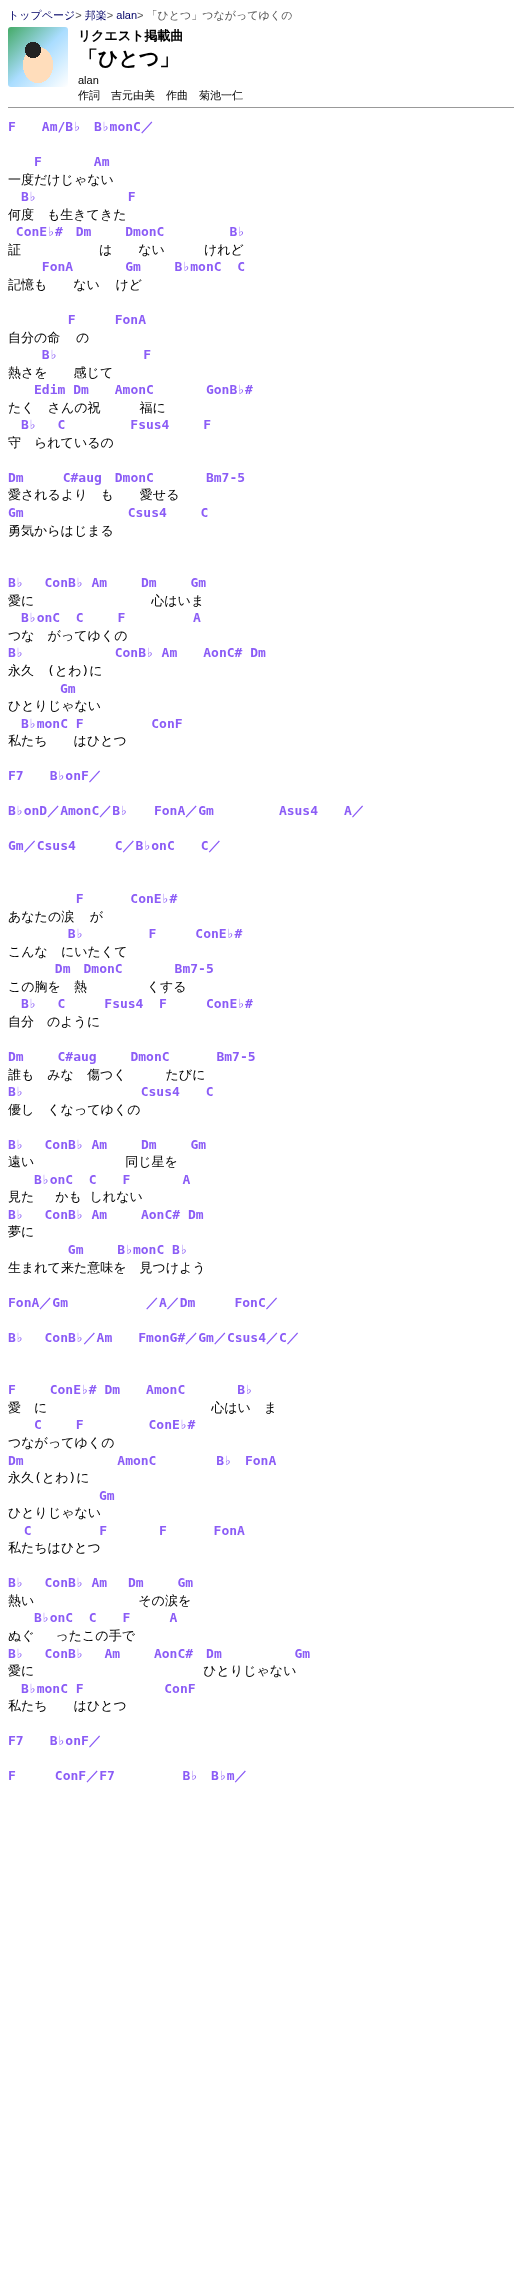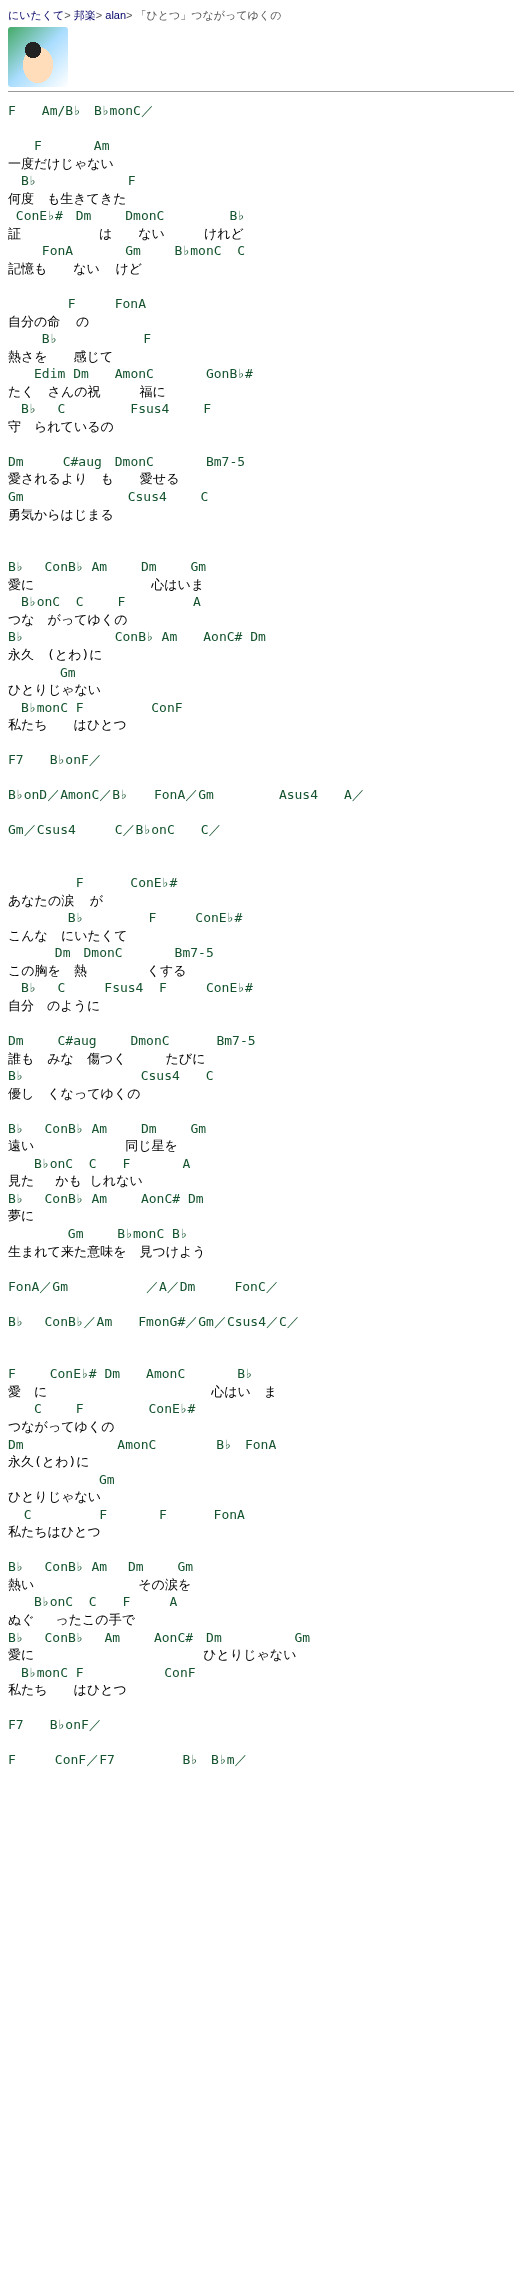--- a/index.html
+++ b/index.html
@@ -7,30 +7,36 @@
 .bc a{color:#006}
 .hd{display:flex;margin-bottom:2px}
 .art{width:60px;height:60px;background:linear-gradient(135deg,#4a6,#adf,#fff);border-radius:3px;margin-right:10px;position:relative;overflow:hidden}
 .art::after{content:"";position:absolute;top:8px;left:5px;width:50px;height:50px;background:radial-gradient(circle at 40% 30%,#222 8px,transparent 8px),radial-gradient(ellipse at 50% 60%,#fdb 15px,transparent 15px);border-radius:50%}
 .tit{font-size:20px;font-weight:bold;margin:0}
 .req{font-size:13px;font-weight:bold}
 .au{font-size:11px;margin-top:2px}
 .cr{font-size:11px;margin-top:2px}
 .hr{border:0;border-top:1px solid #999;margin:4px 0 10px}
 .sng{white-space:pre;font-family:"MS PGothic",monospace;font-size:13px;line-height:1.35}
-.c{color:#14532d;font-weight:normal}
+.c{color:#8b5cf6;font-weight:bold}
 </style>
 </head>
 <body>
 
 <div class="bc">
-<a>にいたくて</a>&gt;
+<a>トップページ</a>&gt;
 <a>邦楽</a>&gt;
 <a>alan</a>&gt;
 <span>「ひとつ」つながってゆくの</span>
 </div>
 
 <div class="hd">
 <div class="art"></div>
+<div>
+<div class="req">リクエスト掲載曲</div>
+<div class="tit">「ひとつ」</div>
+<div class="au">alan</div>
+<div class="cr">作詞　吉元由美　作曲　菊池一仁</div>
+</div>
 </div>
 <hr class="hr">
 
 <div class="sng" id="song"><div class="c">F　　Am/B♭　B♭monC／</div><div>&nbsp;</div><div class="c">　　F　　　　Am</div><div>一度だけじゃない</div><div class="c">　B♭　　　　　　　F</div><div>何度　も生きてきた</div><div class="c"> ConE♭#　Dm　　 DmonC　　　　　B♭</div><div>証　　　　　　は　　ない　　　けれど</div><div class="c">　　 FonA　　　　Gm　　 B♭monC  C</div><div>記憶も　　ない  けど</div><div>&nbsp;</div><div class="c">　　　　 F　　　FonA</div><div>自分の命  の</div><div class="c">　　 B♭　　　　　　 F</div><div>熱さを　　感じて</div><div class="c">　　Edim Dm　　AmonC　　　　GonB♭#</div><div>たく　さんの祝　　　福に</div><div class="c">　B♭　 C　　　　　Fsus4　　 F</div><div>守　られているの</div><div>&nbsp;</div><div class="c">Dm　　　C#aug　DmonC　　　　Bm7-5</div><div>愛されるより　も　　愛せる</div><div class="c">Gm　　　　　　　　Csus4　　 C</div><div>勇気からはじまる</div><div>&nbsp;</div><div>&nbsp;</div><div class="c">B♭　 ConB♭ Am　　 Dm　　 Gm</div><div>愛に　　　　　　　　　心はいま</div><div class="c">　B♭onC  C　　 F　　　　  A</div><div>つな　がってゆくの</div><div class="c">B♭　　　　　　　ConB♭ Am　　AonC# Dm</div><div>永久　(とわ)に</div><div class="c">　　　　Gm</div><div>ひとりじゃない</div><div class="c">　B♭monC F　　　　  ConF</div><div>私たち　　はひとつ</div><div>&nbsp;</div><div class="c">F7　　B♭onF／</div><div>&nbsp;</div><div class="c">B♭onD／AmonC／B♭　　FonA／Gm　　　　　Asus4　　A／</div><div>&nbsp;</div><div class="c">Gm／Csus4　　　C／B♭onC　　C／</div><div>&nbsp;</div><div>&nbsp;</div><div class="c">　　　　  F　　　 ConE♭#</div><div>あなたの涙  が</div><div class="c">　　　　 B♭　　　　　F　　　ConE♭#</div><div>こんな　にいたくて</div><div class="c">　　　 Dm　DmonC　　　　Bm7-5</div><div>この胸を　熱　　　　 くする</div><div class="c">　B♭　 C　　　Fsus4  F　　　ConE♭#</div><div>自分　のように</div><div>&nbsp;</div><div class="c">Dm　　 C#aug　 　DmonC　 　　Bm7-5</div><div>誰も　みな　傷つく　　　たびに</div><div class="c">B♭　　　　　　　　　Csus4　　C</div><div>優し　くなってゆくの</div><div>&nbsp;</div><div class="c">B♭　 ConB♭ Am　　 Dm　　 Gm</div><div>遠い　　　　　　　同じ星を</div><div class="c">　　B♭onC  C　　F　　　　A</div><div>見た　 かも しれない</div><div class="c">B♭　 ConB♭ Am　　 AonC# Dm</div><div>夢に</div><div class="c">　　　　 Gm　　 B♭monC B♭</div><div>生まれて来た意味を　見つけよう</div><div>&nbsp;</div><div class="c">FonA／Gm　　　　　　／A／Dm　　　FonC／</div><div>&nbsp;</div><div class="c">B♭　 ConB♭／Am　　FmonG#／Gm／Csus4／C／</div><div>&nbsp;</div><div>&nbsp;</div><div class="c">F　　 ConE♭# Dm　　AmonC　　　　B♭</div><div>愛　に　　　　　　　　　　　　 心はい　ま</div><div class="c">　　C　　 F　　　　　ConE♭#</div><div>つながってゆくの</div><div class="c">Dm 　　　　　　 AmonC　　 　　B♭　FonA</div><div>永久(とわ)に</div><div class="c">　　　　　　　Gm</div><div>ひとりじゃない</div><div class="c">  C　　　　  F　　　　F　　　 FonA</div><div>私たちはひとつ</div><div>&nbsp;</div><div class="c">B♭　 ConB♭ Am　 Dm　　 Gm</div><div>熱い　　　　　　　　その涙を</div><div class="c">　　B♭onC  C　　F　　　A</div><div>ぬぐ　 ったこの手で</div><div class="c">B♭　 ConB♭　 Am　　 AonC#　Dm 　　　　　Gm</div><div>愛に　　　　　　　　　　　　　ひとりじゃない</div><div class="c">　B♭monC F　　　　　  ConF</div><div>私たち　　はひとつ</div><div>&nbsp;</div><div class="c">F7　　B♭onF／</div><div>&nbsp;</div><div class="c">F　　　ConF／F7　　　　  B♭　B♭m／</div></div>
 
 </body></html>

